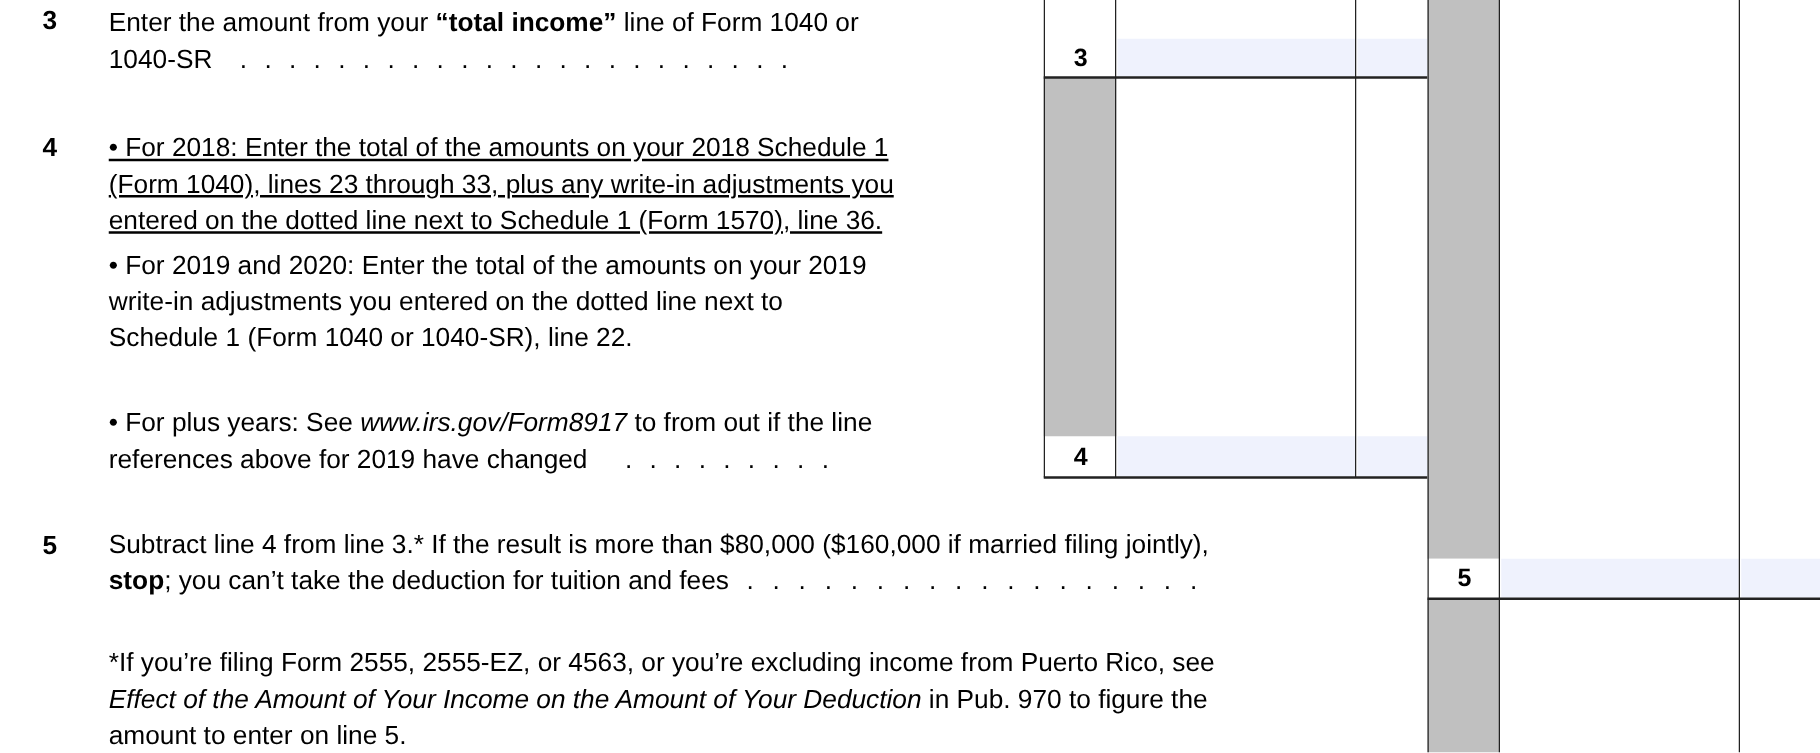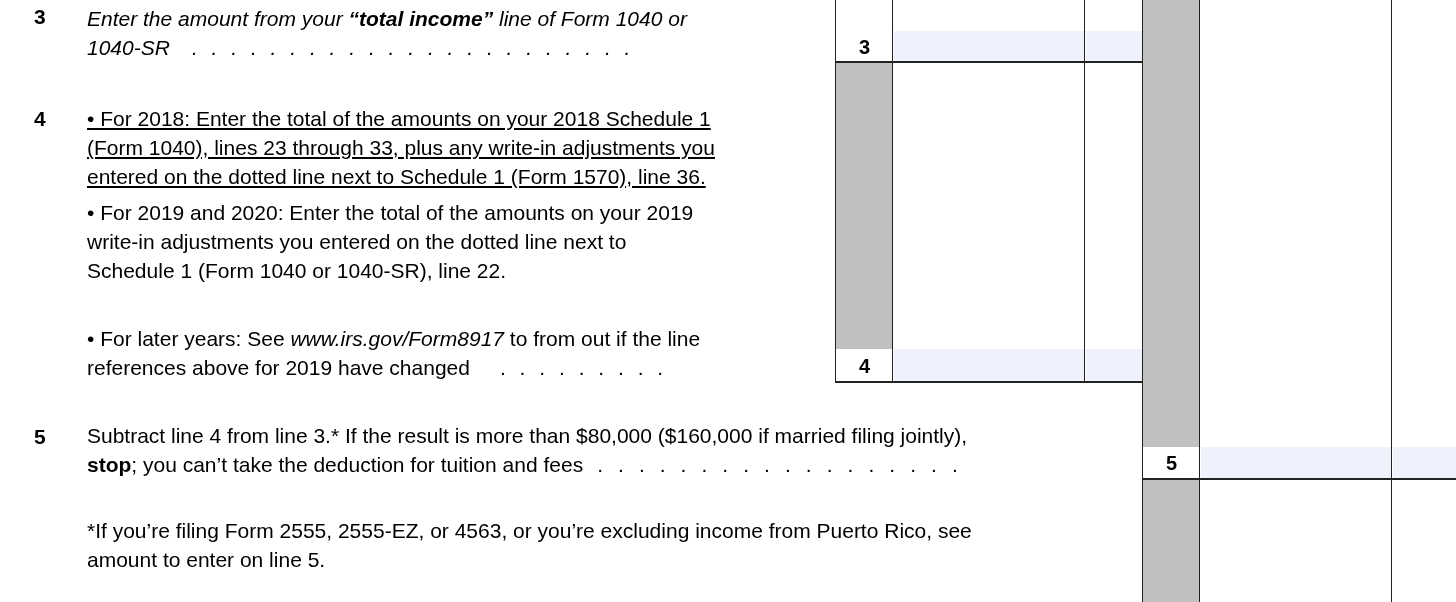--- a/index.html
+++ b/index.html
@@ -14,48 +14,49 @@
   .gray{background:#c0c0c0;}
   .vline{position:absolute;width:0;border-left:1.5px solid #222;}
   .hline{position:absolute;height:0;border-top:2px solid #222;}
   .field{position:absolute;background:#eff2fd;border:none;margin:0;padding:0;outline:none;font-family:"Liberation Sans",sans-serif;font-size:18px;text-align:right;}
   .lbl{position:absolute;font-weight:bold;font-size:20px;text-align:center;background:#fff;}
 </style>
 </head>
 <body>
 
 <div class="abs num" style="top:5px;">3</div>
-<div class="abs txt" style="top:4px;width:730px;font-style:italic;">
+<div class="abs txt" style="top:4px;width:730px;">
   <div class="just" style="width:730px;"><span>Enter the amount from your </span><span class="b">“total income”</span><span> line of Form 1040 or</span></div>
   <div><span>1040-SR</span><span style="display:inline-block;width:22px;"></span><span class="dots" style="letter-spacing:4px;">. . . . . . . . . . . . . . . . . . . . . . .</span></div>
 </div>
 
 <div class="abs num" style="top:107px;">4</div>
 <div class="abs txt" style="top:104px;width:730px;text-decoration:underline;">
   <div>• For 2018: Enter the total of the amounts on your 2018 Schedule 1</div>
   <div>(Form 1040), lines 23 through 33, plus any write-in adjustments you</div>
   <div>entered on the dotted line next to Schedule 1 (Form 1570), line 36.</div>
 </div>
 <div class="abs txt" style="top:198px;width:730px;">
   <div>• For 2019 and 2020: Enter the total of the amounts on your 2019</div>
   <div>write-in adjustments you entered on the dotted line next to</div>
   <div>Schedule 1 (Form 1040 or 1040-SR), line 22.</div>
 </div>
 <div class="abs txt" style="top:324px;width:730px;">
-  <div><span>• For later years: See </span><span class="i">www.irs.gov/Form8917</span><span> to from out if the line</span></div>
+  <div><span>• For plus years: See </span><span class="i">www.irs.gov/Form8917</span><span> to from out if the line</span></div>
   <div><span>references above for 2019 have changed</span><span style="display:inline-block;width:30px;"></span><span style="letter-spacing:4px;">. . . . . . . . .</span></div>
 </div>
 
 <div class="abs num" style="top:425px;">5</div>
 <div class="abs txt" style="top:421px;width:1040px;">
   <div>Subtract line 4 from line 3.* If the result is more than $80,000 ($160,000 if married filing jointly),</div>
   <div><span class="b">stop</span><span>; you can’t take the deduction for tuition and fees</span><span style="display:inline-block;width:14px;"></span><span style="letter-spacing:4.6px;">. . . . . . . . . . . . . . . . . .</span></div>
 </div>
 <div class="abs txt" style="top:516px;width:1040px;">
   <div>*If you’re filing Form 2555, 2555-EZ, or 4563, or you’re excluding income from Puerto Rico, see</div>
+  <div><span class="i">Effect of the Amount of Your Income on the Amount of Your Deduction</span><span> in Pub. 970 to figure the</span></div>
   <div>amount to enter on line 5.</div>
 </div>
 
 <div class="abs gray" style="left:835px;top:62px;width:58px;height:287px;"></div>
 <div class="lbl" style="left:836px;top:32px;width:57px;height:29px;line-height:30px;">3</div>
 <input class="field" style="left: 894px; top: 31px; width: 190px; height: 30px;" value="">
 <input class="field" style="left: 1086px; top: 31px; width: 56px; height: 30px;" value="">
 
 <div class="lbl" style="left:836px;top:350px;width:57px;height:31px;line-height:33px;">4</div>
 <input class="field" style="left: 894px; top: 349px; width: 190px; height: 32px;" value="">

